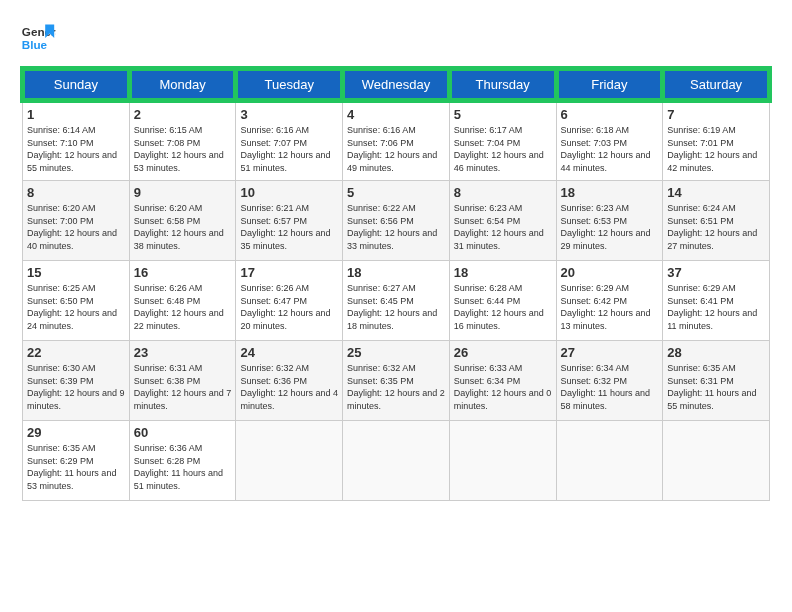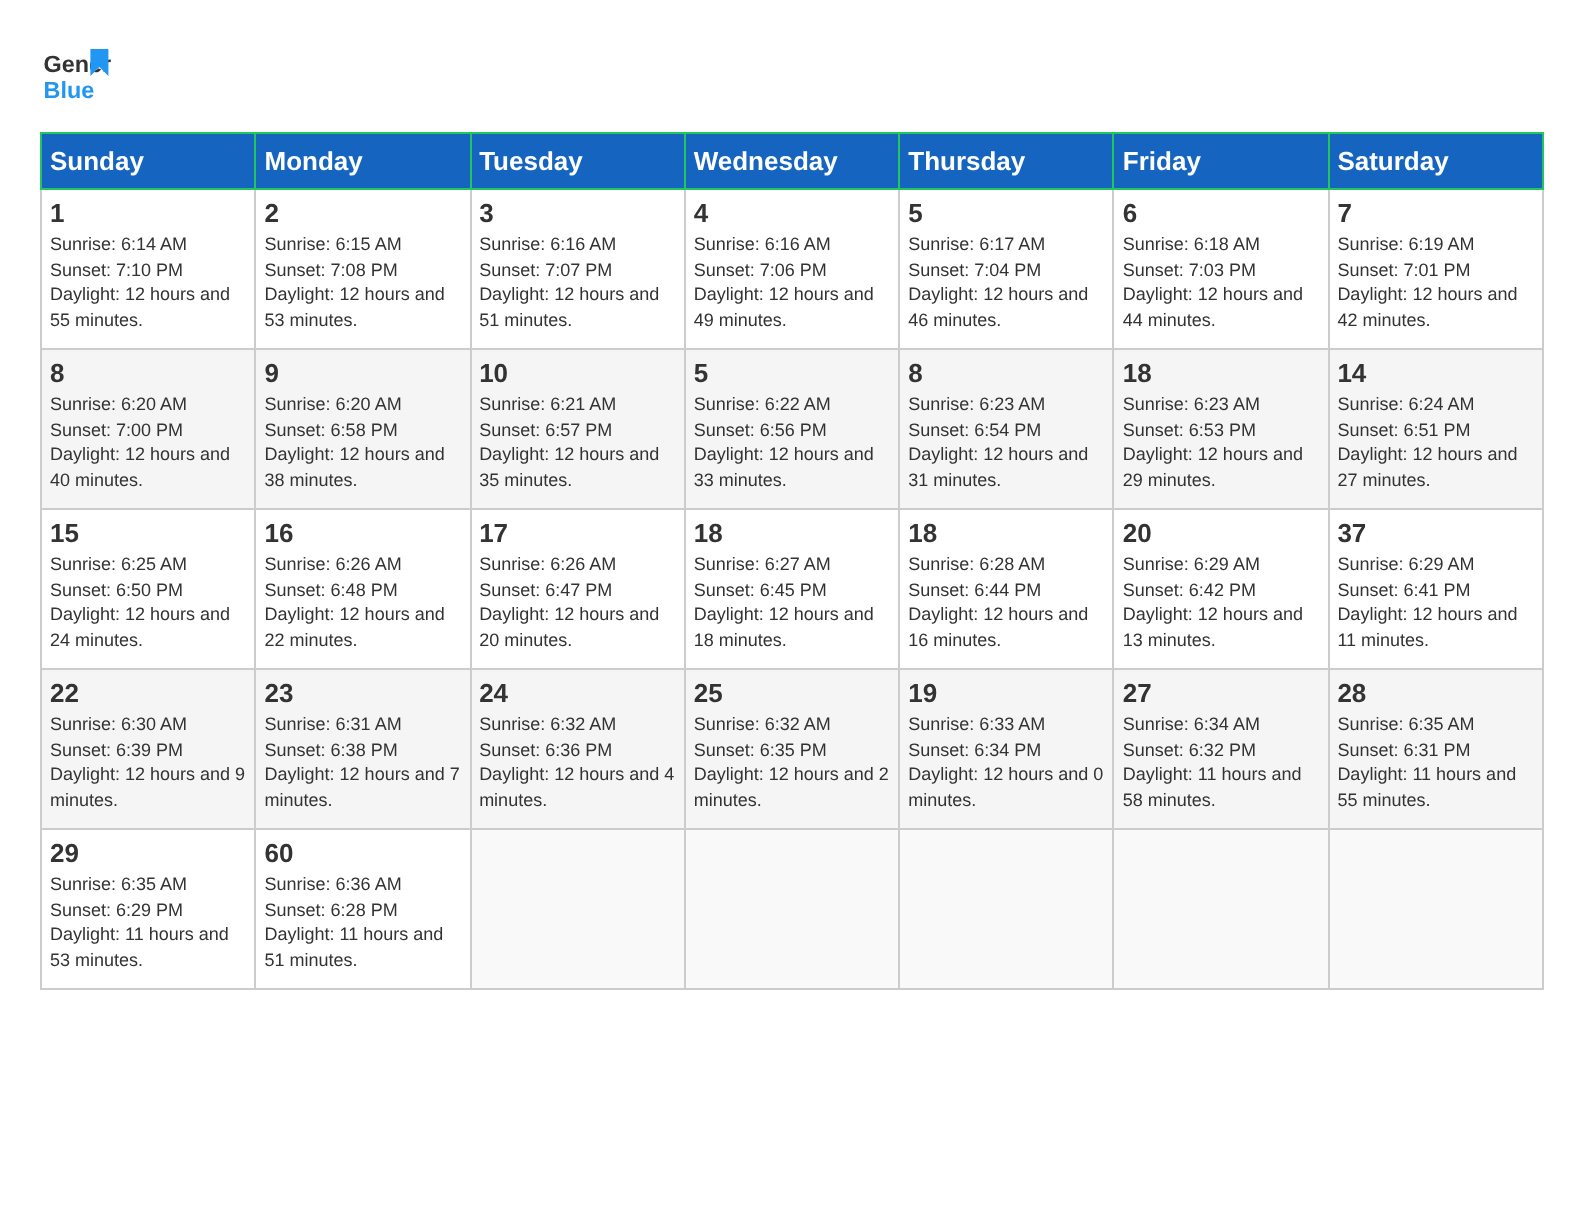--- a/index.html
+++ b/index.html
@@ -42,24 +42,24 @@
     }
     table {
       width: 100%;
       border-collapse: collapse;
       table-layout: fixed;
     }
     thead th {
       background-color: #1565C0;
       color: white;
       font-size: 13px;
-      font-weight: bold;
+      font-weight: normal;
       padding: 6px 4px;
-      text-align: left;
-      border: 1px solid #22c55e;
+      text-align: center;
+      border: 5px solid #22c55e;
     }
     tbody td {
       border: 1px solid #ccc;
       vertical-align: top;
       padding: 4px 4px;
       font-size: 9.5px;
       color: #333;
       height: 80px;
       background: #fff;
     }
@@ -267,21 +267,21 @@
           Sunrise: 6:32 AM<br>Sunset: 6:36 PM<br>Daylight: 12 hours and 4 minutes.
         </div>
       </td>
           <td>
         <span class="day-num">25</span>
         <div class="day-info">
           Sunrise: 6:32 AM<br>Sunset: 6:35 PM<br>Daylight: 12 hours and 2 minutes.
         </div>
       </td>
           <td>
-        <span class="day-num">19</span>
+        <span class="day-num">26</span>
         <div class="day-info">
           Sunrise: 6:33 AM<br>Sunset: 6:34 PM<br>Daylight: 12 hours and 0 minutes.
         </div>
       </td>
           <td>
         <span class="day-num">27</span>
         <div class="day-info">
           Sunrise: 6:34 AM<br>Sunset: 6:32 PM<br>Daylight: 11 hours and 58 minutes.
         </div>
       </td>

